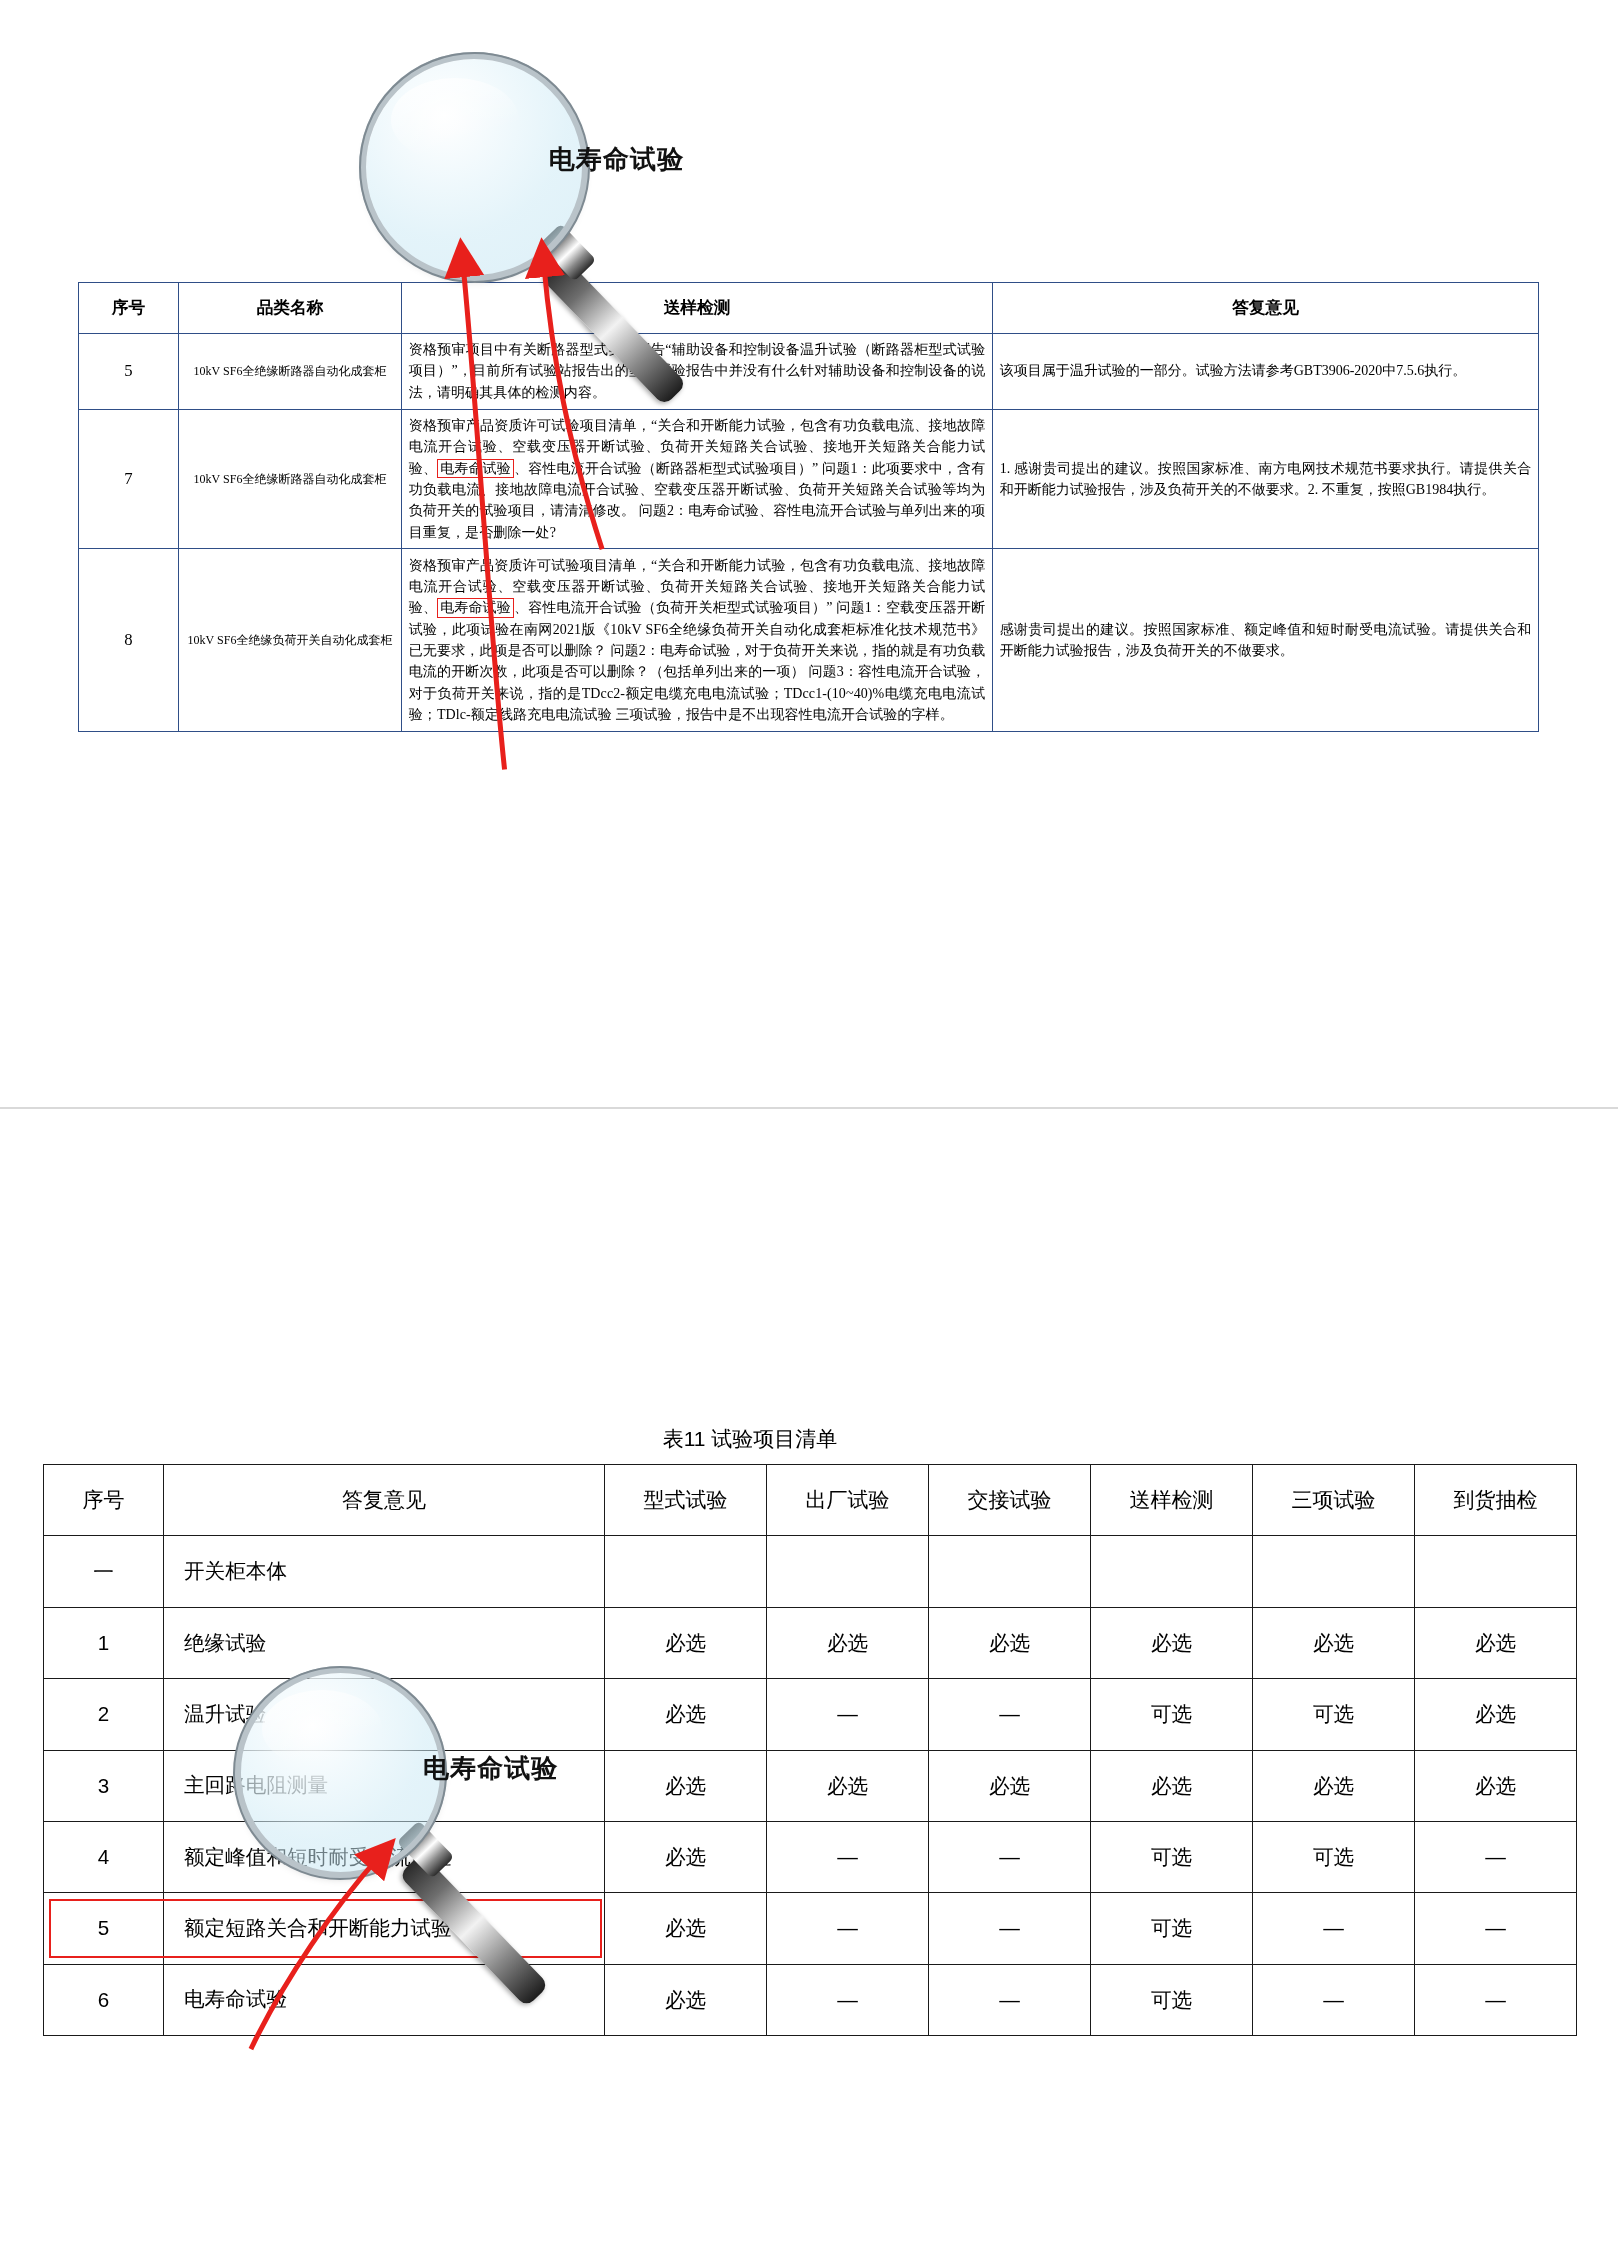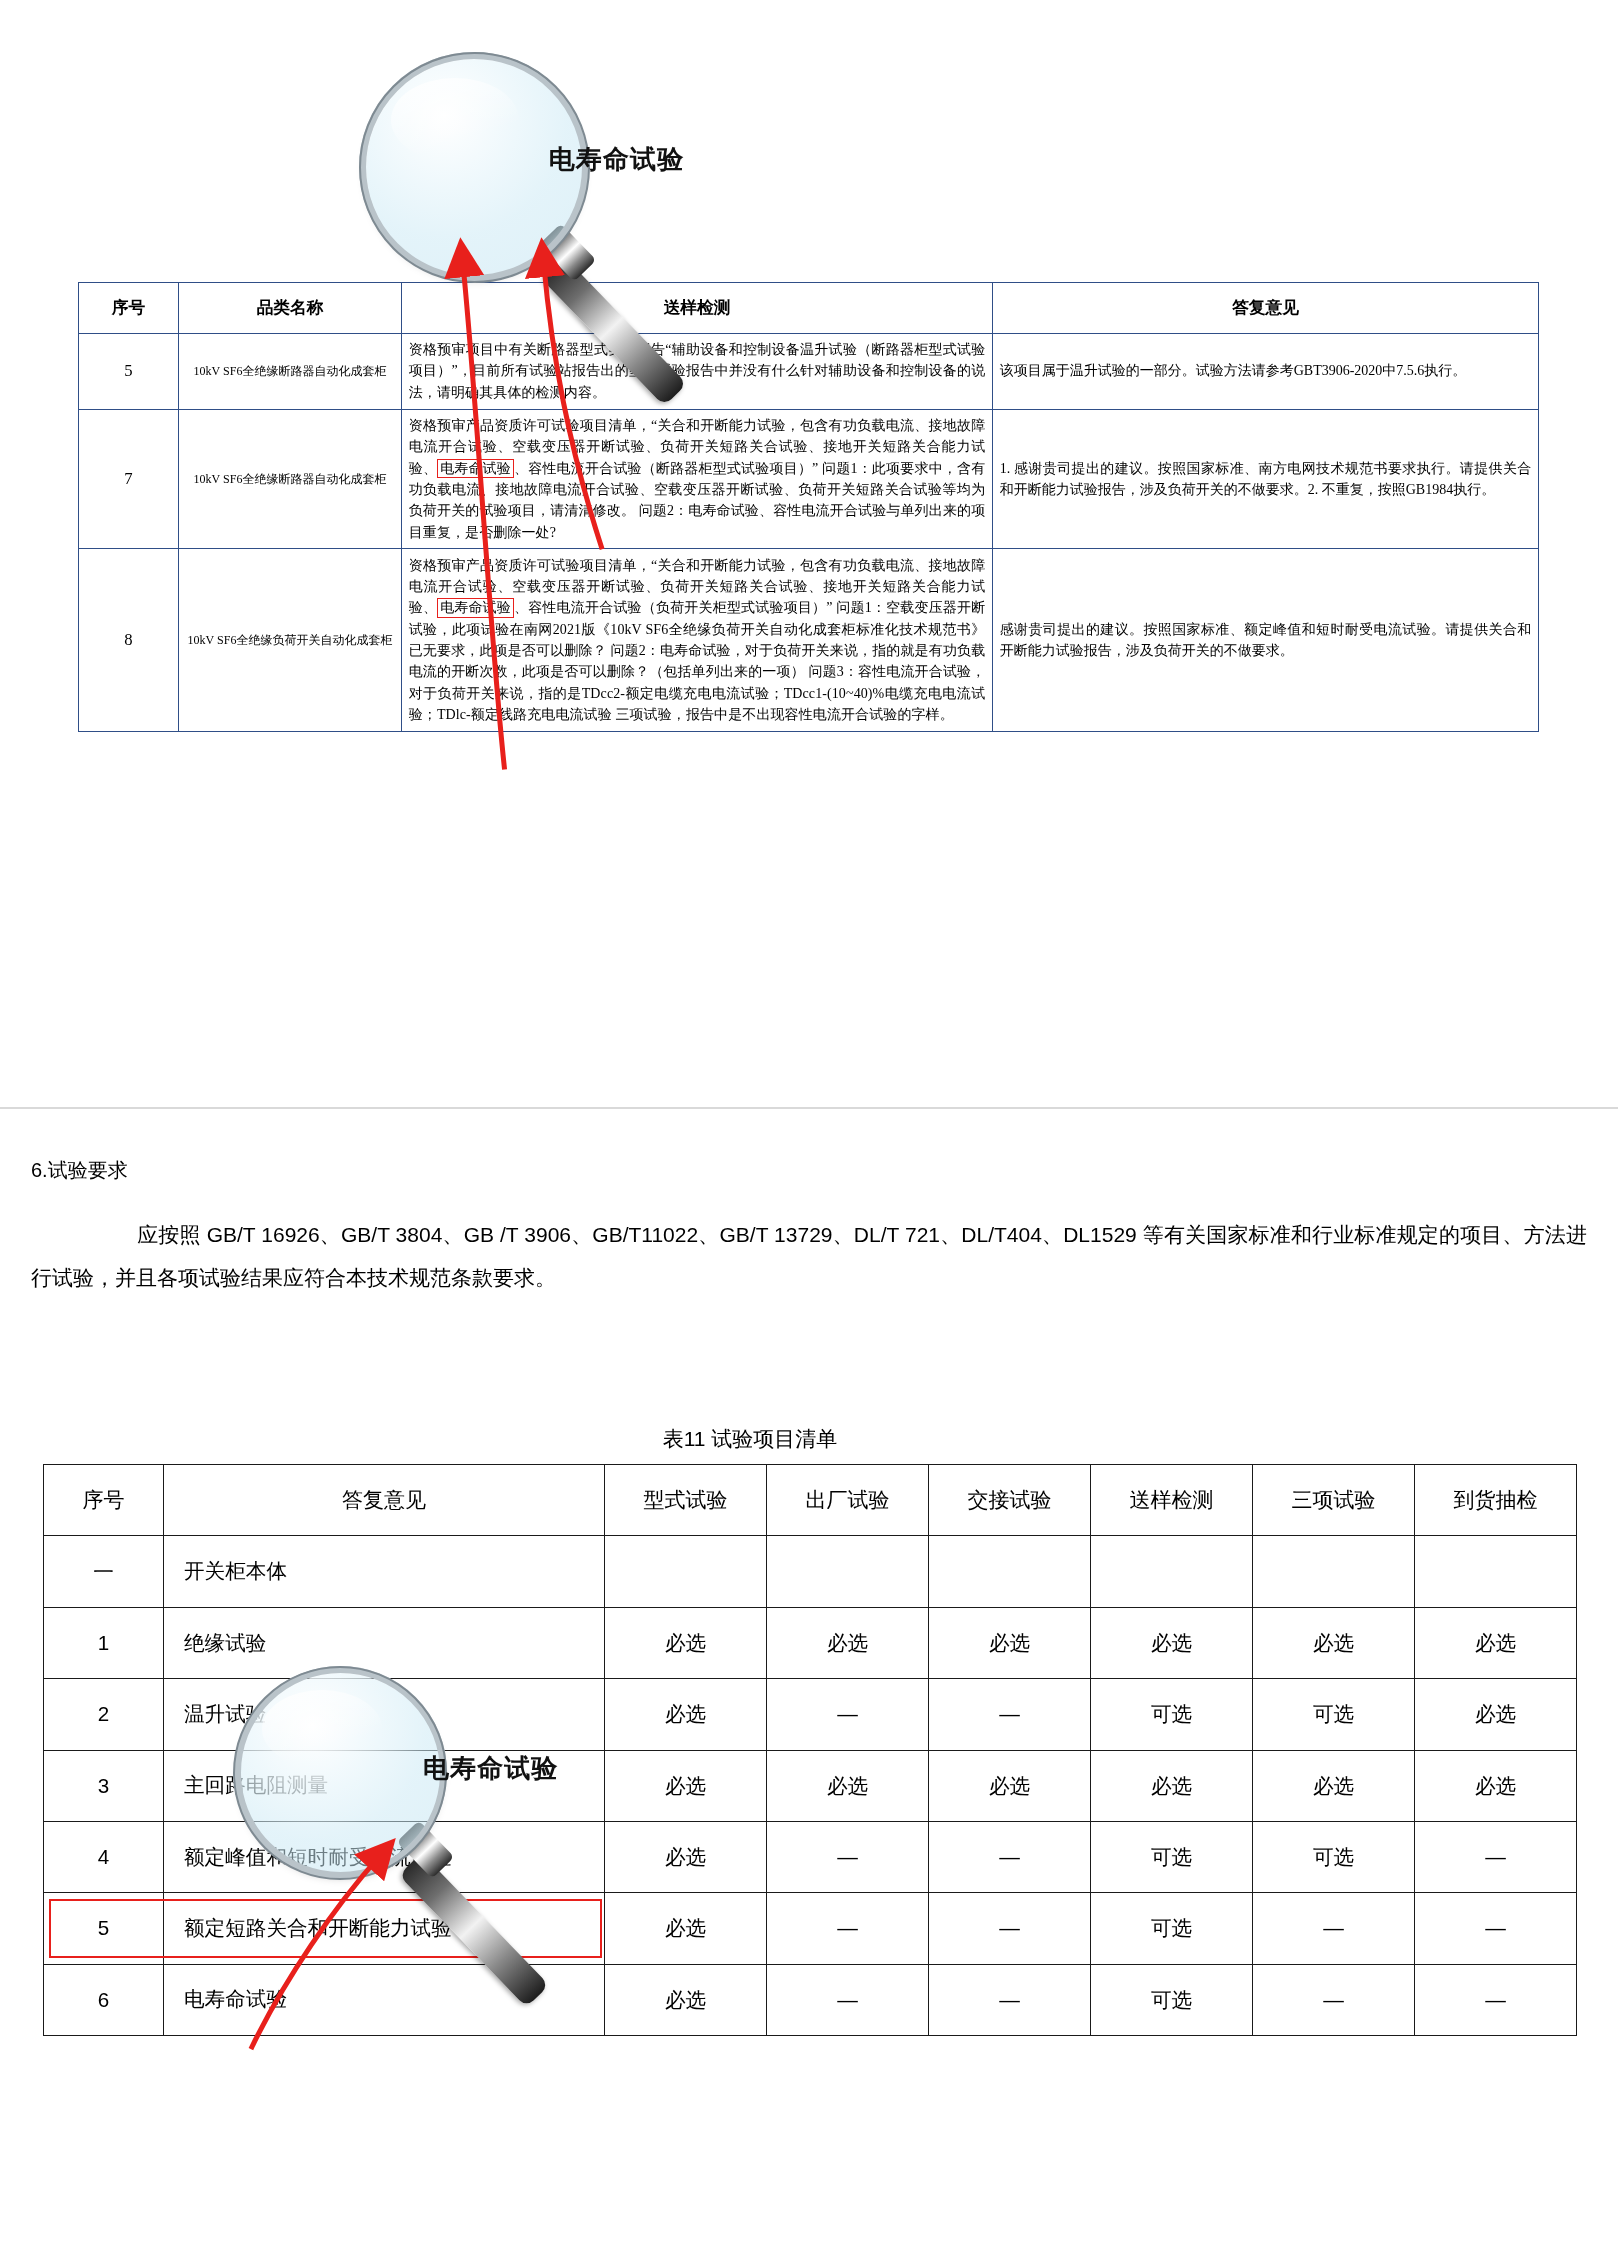--- a/index.html
+++ b/index.html
@@ -285,24 +285,20 @@
           <td class="c-cat">10kV  SF6全绝缘负荷开关自动化成套柜</td>
           <td class="c-desc"><span>资格预审产品资质许可试验项目清单，“关合和开断能力试验，包含有功负载电流、接地故障电流开合试验、空载变压器开断试验、负荷开关短路关合试验、接地开关短路关合能力试验、</span><span class="hl-box">电寿命试验</span><span>、容性电流开合试验（负荷开关柜型式试验项目）”  问题1：空载变压器开断试验，此项试验在南网2021版《10kV  SF6全绝缘负荷开关自动化成套柜标准化技术规范书》已无要求，此项是否可以删除？  问题2：电寿命试验，对于负荷开关来说，指的就是有功负载电流的开断次数，此项是否可以删除？（包括单列出来的一项）  问题3：容性电流开合试验，对于负荷开关来说，指的是TDcc2-额定电缆充电电流试验；TDcc1-(10~40)%电缆充电电流试验；TDlc-额定线路充电电流试验  三项试验，报告中是不出现容性电流开合试验的字样。</span></td>
           <td class="c-ans">感谢贵司提出的建议。按照国家标准、额定峰值和短时耐受电流试验。请提供关合和开断能力试验报告，涉及负荷开关的不做要求。</td>
         </tr>
       </tbody>
     </table>
   </div>
 
   <div class="divider"></div>
 
-  <div class="sec2">
-    <div class="heading">6.试验要求</div>
-    <div class="para"><span class="indent"></span><span>应按照 GB/T 16926、GB/T 3804、GB /T 3906、GB/T11022、GB/T 13729、DL/T 721、DL/T404、DL1529 等有关国家标准和行业标准规定的项目、方法进行试验，并且各项试验结果应符合本技术规范条款要求。</span></div>
-  </div>
 
   <div class="table-caption">表11 试验项目清单</div>
 
   <div class="t11-wrap">
     <table class="t11">
       <colgroup>
         <col class="w-no">
           <col class="w-item">
         <col class="w-col">
           <col class="w-col">

